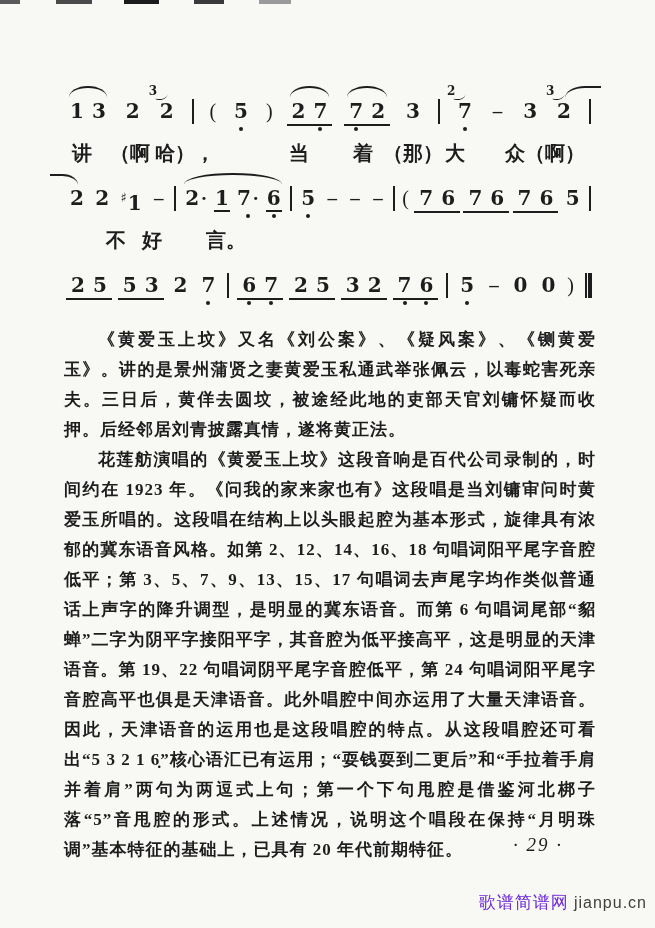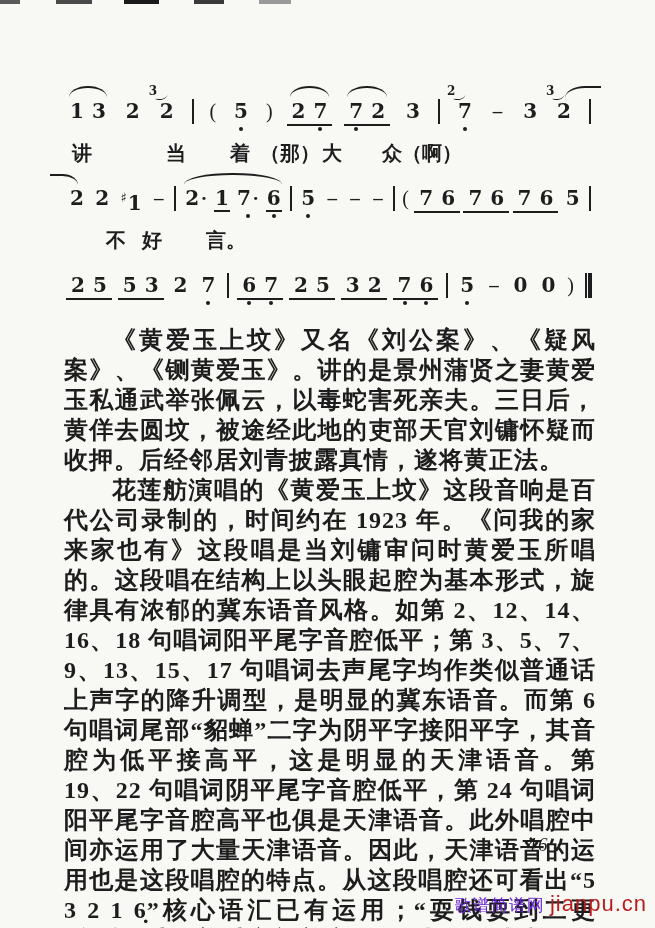--- a/index.html
+++ b/index.html
@@ -37,27 +37,27 @@
            border-top:2px solid #1d1d1d;border-radius:100% 0 0 0 / 180% 0 0 0;}
   .bar{display:inline-block;width:2px;height:25px;background:#1d1d1d;margin:0 2px;}
   .finalbar{display:inline-block;width:7px;height:25px;border-left:2px solid #1d1d1d;
             border-right:4px solid #1d1d1d;margin:0 1px 0 3px;box-sizing:border-box;}
   .paren{font-size:20px;font-weight:400;line-height:24px;margin:0 2px;}
   .dash{font-size:19px;font-weight:bold;line-height:24px;margin:0 5px;}
   .lyrics{display:flex;margin-top:9px;font-size:20px;font-weight:600;line-height:26px;}
   .lyric{white-space:pre;}
   
   .text-block{margin-top:12px;}
-  .para{width:532px;margin:0 0 0 64px;font-size:24px;line-height:30px;text-align:justify;
+  .para{width:532px;margin:0 0 0 64px;font-size:17px;line-height:30px;text-align:justify;
         font-weight:600;letter-spacing:1px;text-indent:2em;}
   
   .pagenum{position:absolute;right:92px;top:834px;font-style:italic;font-size:19px;letter-spacing:2px;}
   .watermark{position:absolute;right:8px;top:891px;font-size:17px;letter-spacing:1px;}
   .wm-gray{color:#6d28d9;}
-  .wm-orange{color:#b91c1c;font-family:"Liberation Sans","DejaVu Sans",sans-serif;font-size:22px;}
+  .wm-orange{color:#404040;font-family:"Liberation Sans","DejaVu Sans",sans-serif;font-size:16px;}
 </style>
 </head>
 <body>
 
 <div class="page">
 
   <div class="artifacts">
     <div></div>
     <div></div>
     <div></div>
@@ -151,20 +151,21 @@
             </div>
           </div>
           <div class="group">
             <div class="notes">
               <span class="bar"></span>
             </div>
           </div>
         </div>
         <div class="lyrics">
           <span class="lyric" style="margin-left: 6px;">讲</span>
+          <span class="lyric" style="margin-left: 18px;">（啊 哈），</span>
           <span class="lyric" style="margin-left: 74px;">当</span>
           <span class="lyric" style="margin-left: 44px;">着</span>
           <span class="lyric" style="margin-left: 10px;">（那）</span>
           <span class="lyric" style="margin-left: 2px;">大</span>
           <span class="lyric" style="margin-left: 40px;">众（啊）</span>
         </div>
       </div>
       <div class="m-wrap">
         <div class="m-line">
           <div class="group">
@@ -362,20 +363,20 @@
           </div>
         </div>
       </div>
     </div>
 
   <div class="text-block">
     <p class="para">《黄爱玉上坟》又名《刘公案》、《疑风案》、《铡黄爱玉》。讲的是景州蒲贤之妻黄爱玉私通武举张佩云，以毒蛇害死亲夫。三日后，黄佯去圆坟，被途经此地的吏部天官刘镛怀疑而收押。后经邻居刘青披露真情，遂将黄正法。</p>
     <p class="para">花莲舫演唱的《黄爱玉上坟》这段音响是百代公司录制的，时间约在 1923 年。《问我的家来家也有》这段唱是当刘镛审问时黄爱玉所唱的。这段唱在结构上以头眼起腔为基本形式，旋律具有浓郁的冀东语音风格。如第 2、12、14、16、18 句唱词阳平尾字音腔低平；第 3、5、7、9、13、15、17 句唱词去声尾字均作类似普通话上声字的降升调型，是明显的冀东语音。而第 6 句唱词尾部“貂蝉”二字为阴平字接阳平字，其音腔为低平接高平，这是明显的天津语音。第 19、22 句唱词阴平尾字音腔低平，第 24 句唱词阳平尾字音腔高平也俱是天津语音。此外唱腔中间亦运用了大量天津语音。因此，天津语音的运用也是这段唱腔的特点。从这段唱腔还可看出“5 3 2 1 6̣”核心语汇已有运用；“耍钱耍到二更后”和“手拉着手肩并着肩”两句为两逗式上句；第一个下句甩腔是借鉴河北梆子落“5”音甩腔的形式。上述情况，说明这个唱段在保持“月明珠调”基本特征的基础上，已具有 20 年代前期特征。</p>
   </div>
 
-  <div class="pagenum">· 46 ·</div>
+  <div class="pagenum">· 29 ·</div>
 
   <div class="watermark">
     <span class="wm-gray">歌谱简谱网</span>
     <span class="wm-orange">jianpu.cn</span>
   </div>
 
 </div>
 
 </body></html>

